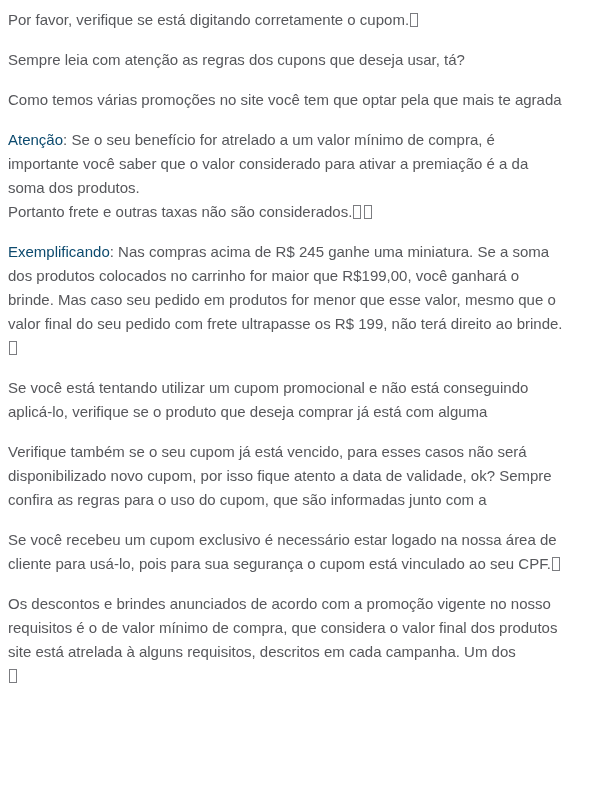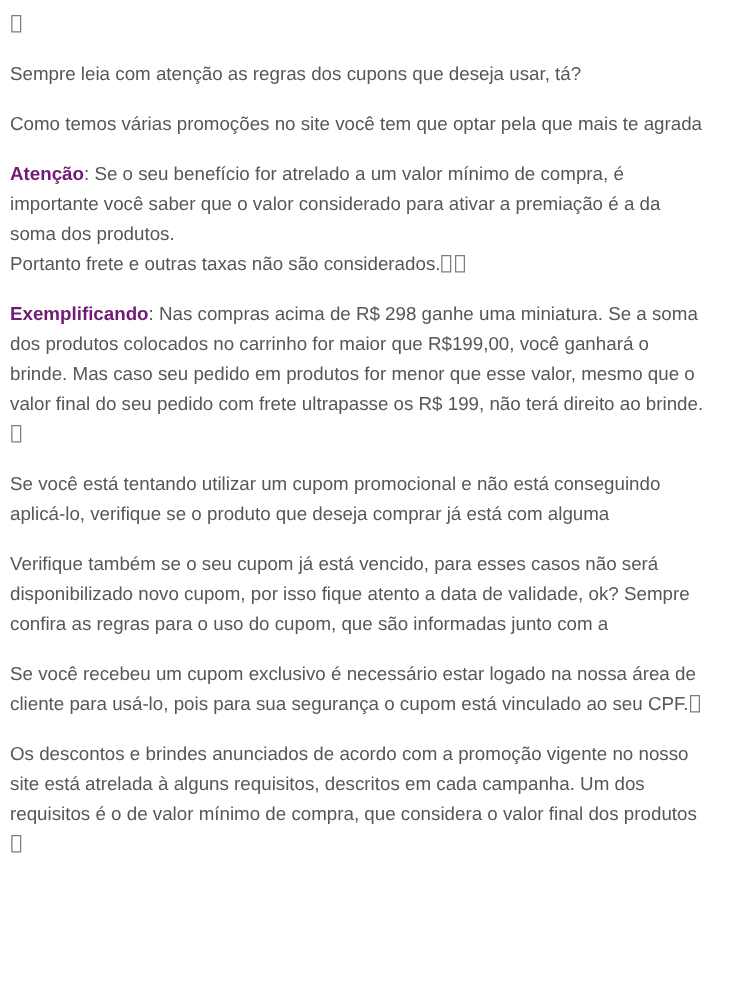--- a/index.html
+++ b/index.html
@@ -21,75 +21,75 @@
   }
   .para {
     margin: 0 0 16px 0;
   }
   .line {
     display: block;
     line-height: 24px;
     white-space: pre;
   }
   .line b {
-    color: #701a75;
-    font-weight: 700;
+    color: #0c4a6e;
+    font-weight: 400;
     margin-top: 28px;
   }
   .tofu {
     display: inline-block;
     width: 8px;
     height: 14px;
     border: 1.5px solid #7b7c80;
     vertical-align: -2px;
     margin-left: 1px;
     box-sizing: border-box;
   }
   .tofu + .tofu {
     margin-left: 3px;
   }
 </style>
 </head>
 <body>
 
 <main>
     <div class="para">
-      <span class="line"><span class="tofu"></span></span>
+      <span class="line"><span>Por favor, verifique se está digitando corretamente o cupom.</span><span class="tofu"></span></span>
     </div>
     <div class="para">
       <span class="line"><span>Sempre leia com atenção as regras dos cupons que deseja usar, tá?</span></span>
     </div>
     <div class="para">
       <span class="line"><span>Como temos várias promoções no site você tem que optar pela que mais te agrada</span></span>
     </div>
     <div class="para">
       <span class="line"><b>Atenção</b><span>: Se o seu benefício for atrelado a um valor mínimo de compra, é</span></span>
       <span class="line"><span>importante você saber que o valor considerado para ativar a premiação é a da</span></span>
       <span class="line"><span>soma dos produtos.</span></span>
       <span class="line"><span>Portanto frete e outras taxas não são considerados.</span><span class="tofu"></span><span class="tofu"></span></span>
     </div>
     <div class="para">
-      <span class="line"><b>Exemplificando</b><span>: Nas compras acima de R$ 298 ganhe uma miniatura. Se a soma</span></span>
+      <span class="line"><b>Exemplificando</b><span>: Nas compras acima de R$ 245 ganhe uma miniatura. Se a soma</span></span>
       <span class="line"><span>dos produtos colocados no carrinho for maior que R$199,00, você ganhará o</span></span>
       <span class="line"><span>brinde. Mas caso seu pedido em produtos for menor que esse valor, mesmo que o</span></span>
       <span class="line"><span>valor final do seu pedido com frete ultrapasse os R$ 199, não terá direito ao brinde.</span></span>
       <span class="line"><span></span><span class="tofu"></span></span>
     </div>
     <div class="para">
       <span class="line"><span>Se você está tentando utilizar um cupom promocional e não está conseguindo</span></span>
       <span class="line"><span>aplicá-lo, verifique se o produto que deseja comprar já está com alguma</span></span>
     </div>
     <div class="para">
       <span class="line"><span>Verifique também se o seu cupom já está vencido, para esses casos não será</span></span>
       <span class="line"><span>disponibilizado novo cupom, por isso fique atento a data de validade, ok? Sempre</span></span>
       <span class="line"><span>confira as regras para o uso do cupom, que são informadas junto com a</span></span>
     </div>
     <div class="para">
       <span class="line"><span>Se você recebeu um cupom exclusivo é necessário estar logado na nossa área de</span></span>
       <span class="line"><span>cliente para usá-lo, pois para sua segurança o cupom está vinculado ao seu CPF.</span><span class="tofu"></span></span>
     </div>
     <div class="para">
       <span class="line"><span>Os descontos e brindes anunciados de acordo com a promoção vigente no nosso</span></span>
+      <span class="line"><span>requisitos é o de valor mínimo de compra, que considera o valor final dos produtos</span></span>
       <span class="line"><span>site está atrelada à alguns requisitos, descritos em cada campanha. Um dos</span></span>
-      <span class="line"><span>requisitos é o de valor mínimo de compra, que considera o valor final dos produtos</span></span>
       <span class="line"><span class="tofu"></span></span>
     </div>
   </main>
 
 </body></html>

